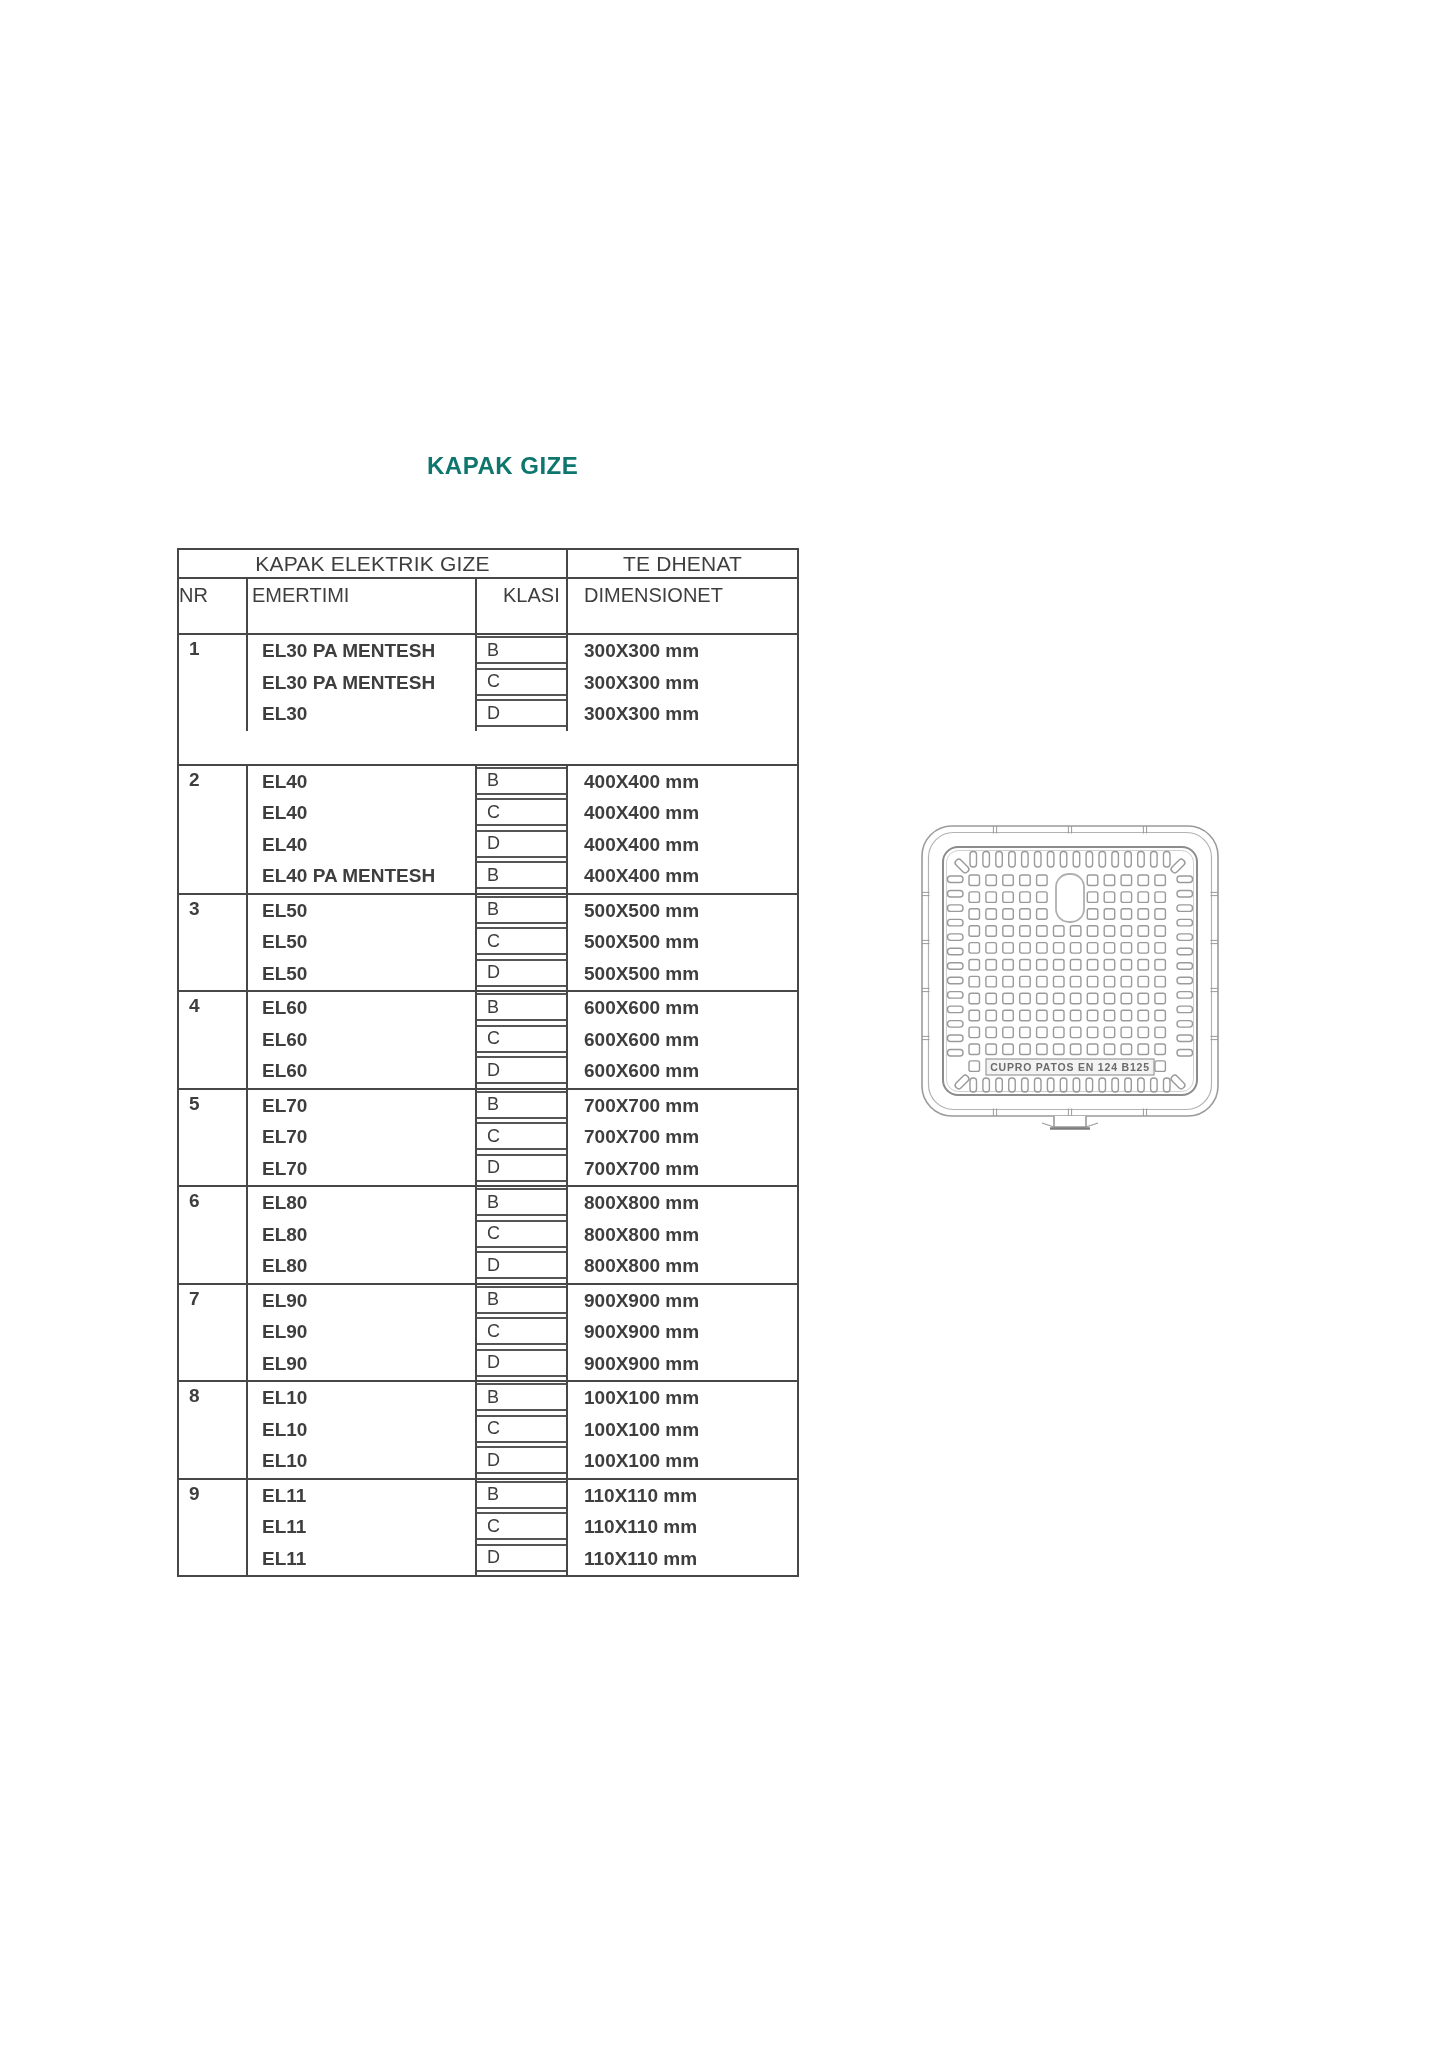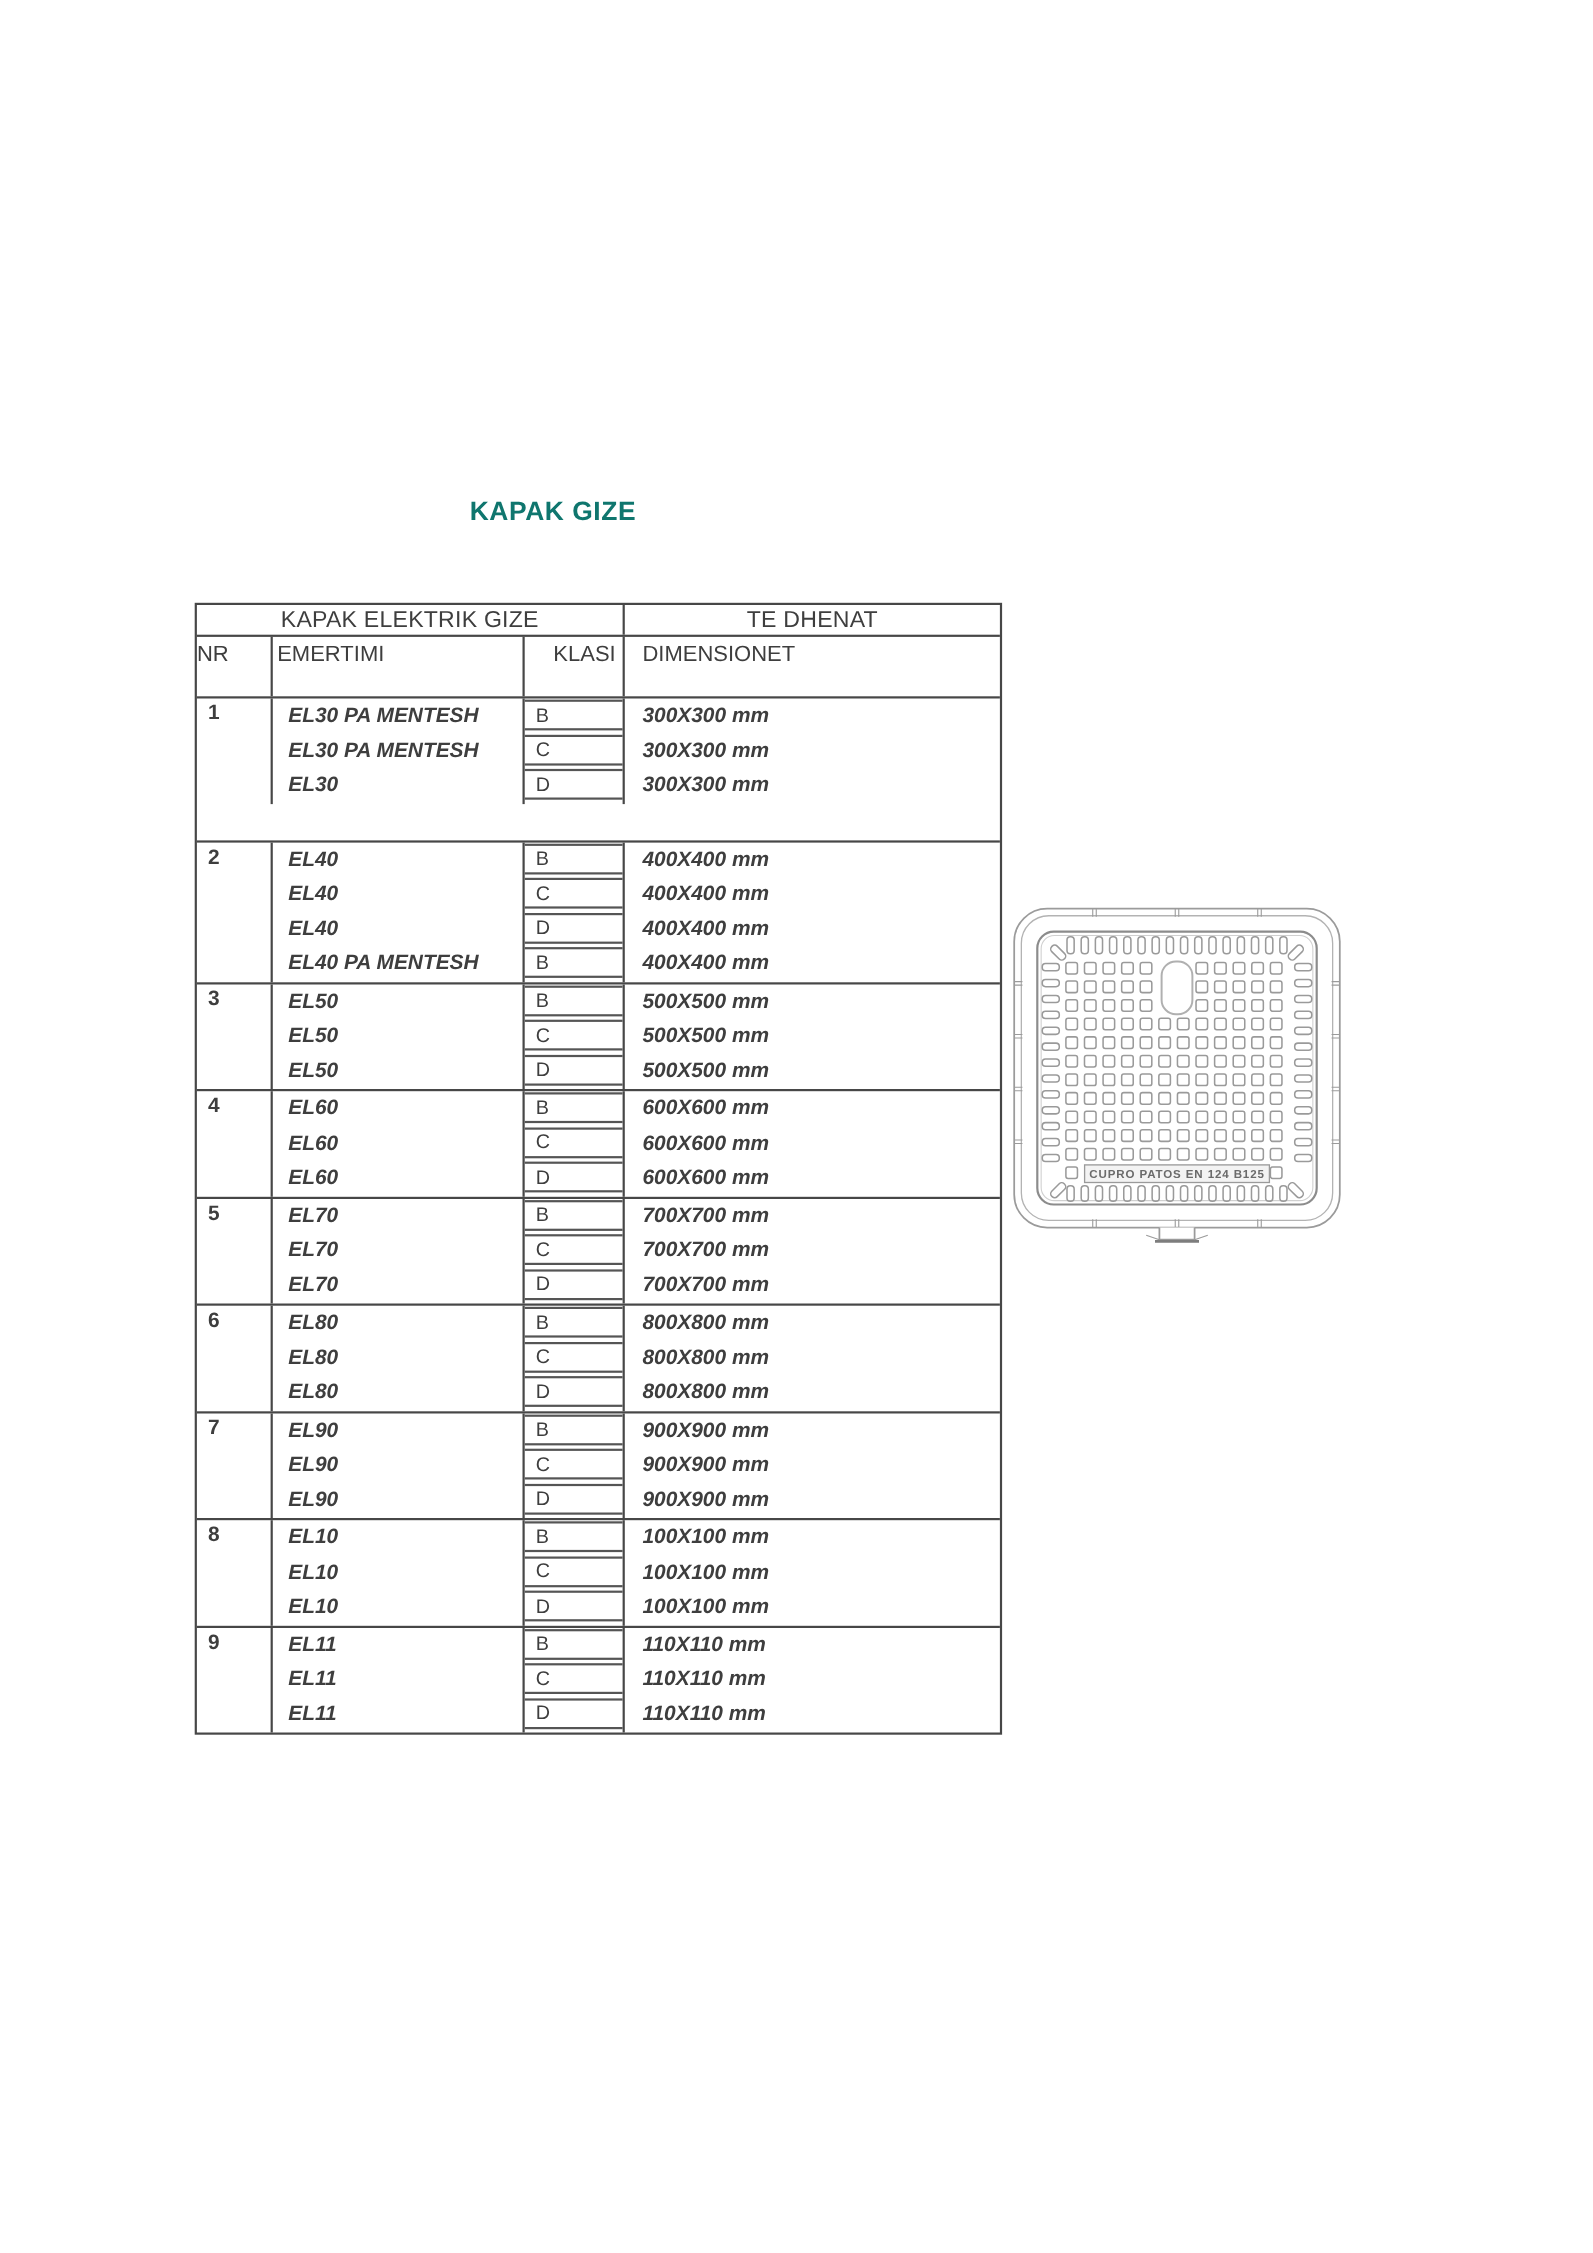--- a/index.html
+++ b/index.html
@@ -6,41 +6,41 @@
   .canvas{
     position:relative;width:1448px;height:2048px;background:#ffffff;
     font-family:"Liberation Sans", sans-serif;color:#3e3e3e;overflow:hidden;
   }
   .doc-title{
     position:absolute;left:427px;top:452px;
     font-size:24px;font-weight:bold;letter-spacing:.5px;color:#0f766e;
   }
   
   .tbl{
-    position:absolute;left:177px;top:548px;width:734px;
+    position:absolute;left:177px;top:548px;width:622px;
     border:2px solid #474747;box-sizing:border-box;color:#3e3e3e;background:#fff;
   }
   .tbl *{box-sizing:border-box;}
   .grouphead{display:grid;grid-template-columns:389px 1fr;height:29px;border-bottom:2px solid #474747;}
   .grouphead .gh{display:flex;align-items:center;justify-content:center;font-size:21px;letter-spacing:.2px;}
   .gh-left{border-right:2px solid #474747;}
   .colhead{display:grid;grid-template-columns:69px 229px 91px 1fr;height:56px;border-bottom:2px solid #474747;}
   .colhead .th{font-size:20px;padding-top:5px;}
   .b-r{border-right:2px solid #474747;}
   .pad-nr{}
   .pad-em{padding-left:4px;}
   .pad-kl{padding-left:26px;}
   .pad-dim{padding-left:16px;}
   .g{display:grid;grid-template-columns:69px 229px 91px 1fr;border-top:2px solid #474747;}
   #tbody .g:first-child{border-top:none;}
   .g.spacer{padding-bottom:33px;}
   .cell{min-height:10px;}
   .cell.c-nr{font-weight:bold;font-size:19px;padding:3px 0 0 10px;}
   .cell .line{height:31.5px;line-height:31.5px;white-space:nowrap;}
-  .cell.c-em .line,.cell.c-dim .line{font-weight:bold;font-size:19px;font-style:italic;}
+  .cell.c-em .line,.cell.c-dim .line{font-weight:bold;font-size:19px;}
   .cell.c-em{padding-left:14px;}
   .cell.c-dim{padding-left:16px;}
   .cell.c-kl{padding-top:1px;}
   .kbox{
     height:28px;margin-bottom:3.5px;border-top:2px solid #555;border-bottom:2px solid #555;
     display:flex;align-items:center;padding-left:10px;font-size:18px;font-weight:normal;
   }
   
   .diagram{position:absolute;left:920px;top:824px;width:300px;height:318px;}
   .diagram svg{display:block;}

